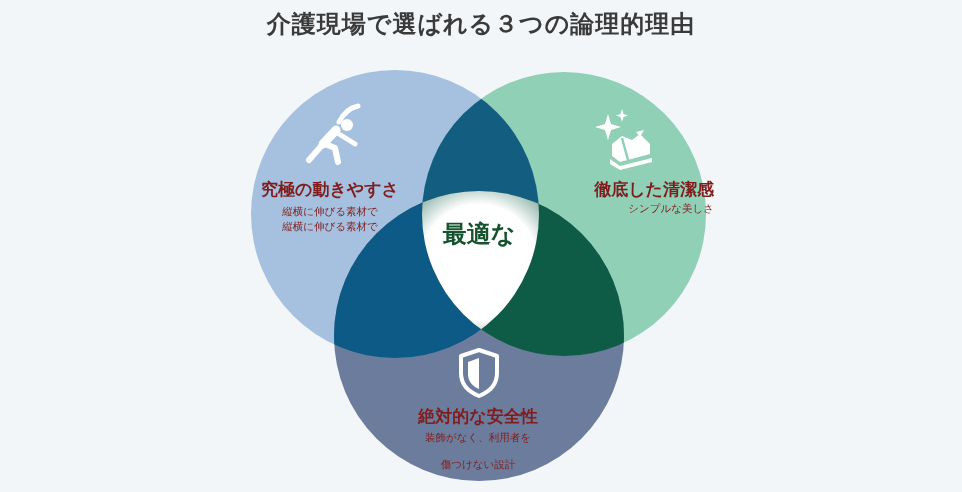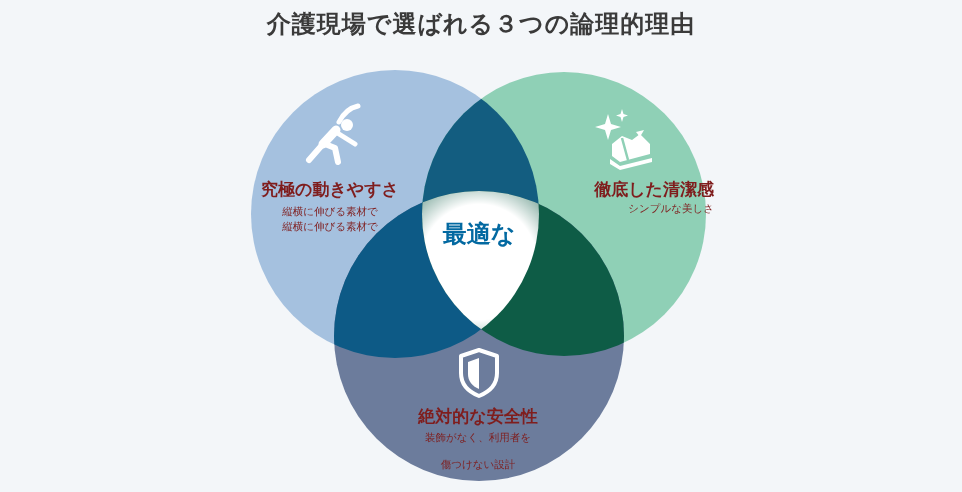--- a/index.html
+++ b/index.html
@@ -2,21 +2,21 @@
 <html><head>
 <meta charset="utf-8">
 <style>
   html,body{margin:0;padding:0;}
   body{width:962px;height:492px;background:#f3f6f9;overflow:hidden;position:relative;font-family:"DejaVu Sans","Liberation Sans",sans-serif;}
   .title{position:absolute;left:0;top:8px;width:962px;text-align:center;font-size:24px;font-weight:bold;color:#3a3a3a;letter-spacing:1px;}
   svg.venn{position:absolute;left:0;top:0;}
   .label{position:absolute;text-align:center;color:#7f1d1d;}
   .label .h{font-size:17px;font-weight:bold;white-space:nowrap;}
   .label .s{font-size:10.5px;line-height:15px;white-space:nowrap;margin-top:3px;}
-  .center{position:absolute;left:405px;top:218px;width:148px;text-align:center;color:#0369a1;font-size:24px;font-weight:bold;line-height:33px;}
+  .center{position:absolute;left:405px;top:218px;width:148px;text-align:center;color:#14532d;font-size:24px;font-weight:bold;line-height:33px;}
   .icon{position:absolute;}
 </style>
 </head>
 <body>
 
 <div class="title">介護現場で選ばれる３つの論理的理由</div>
 
 <svg class="venn" width="962" height="492" viewBox="0 0 962 492">
   <defs>
     <clipPath id="cA">

